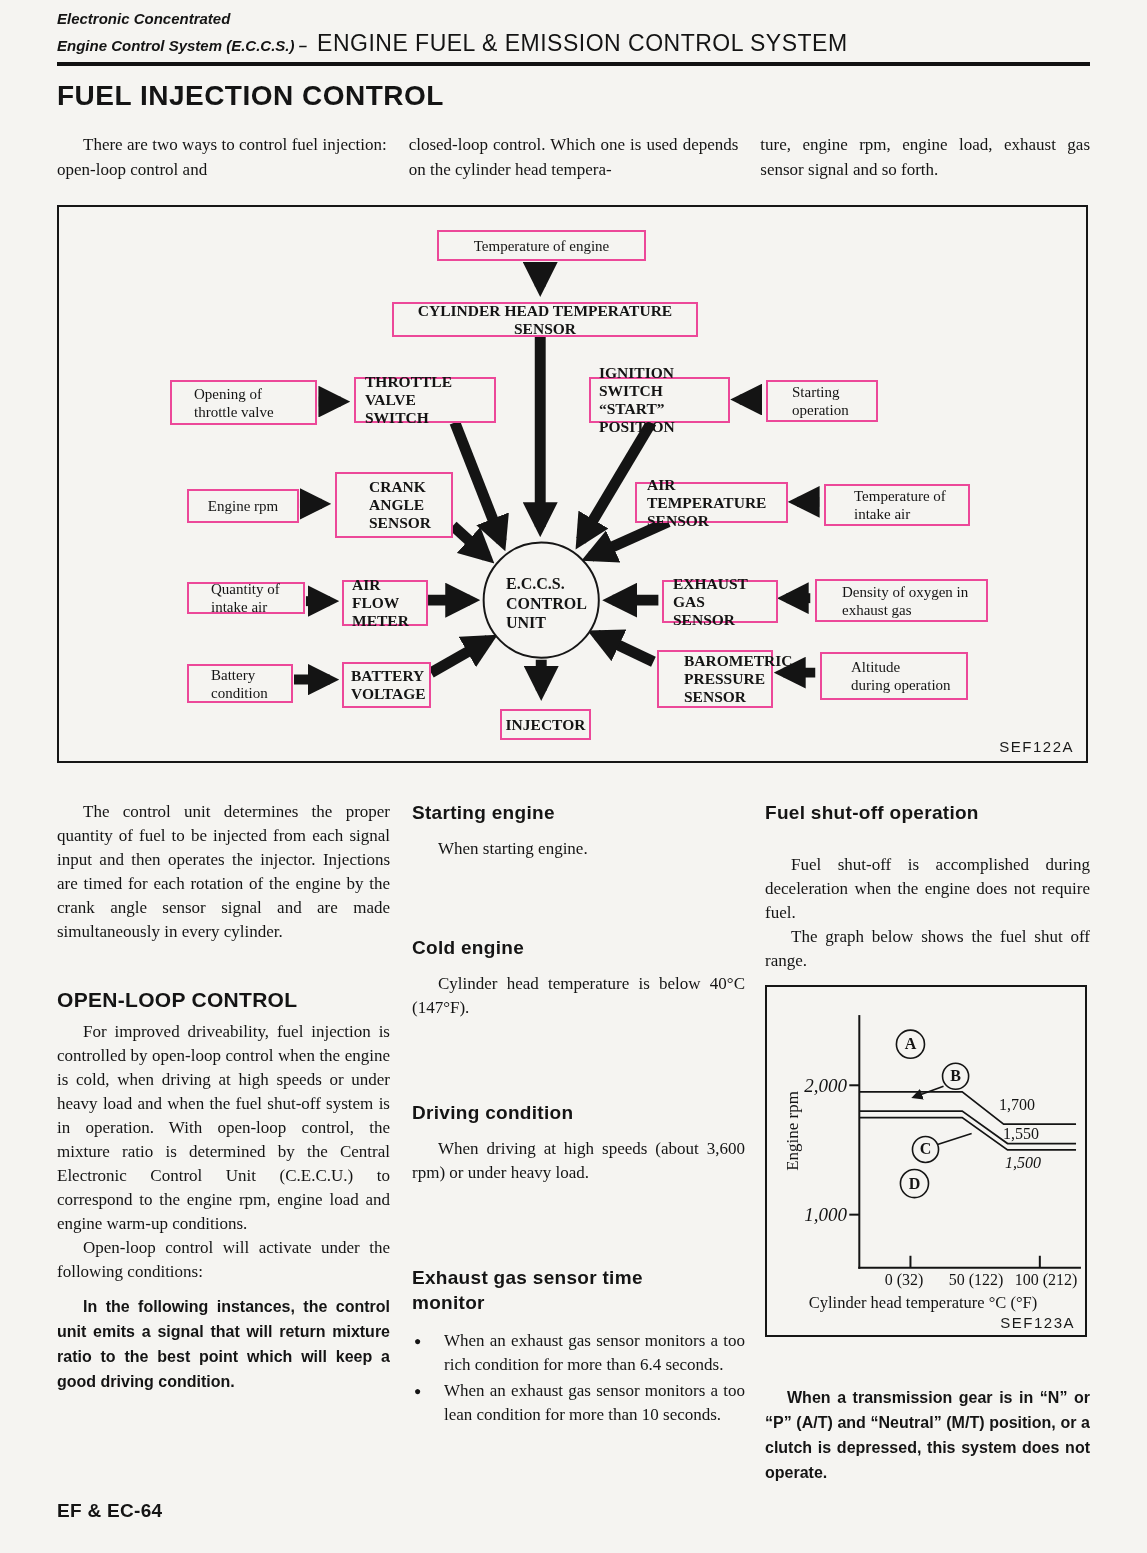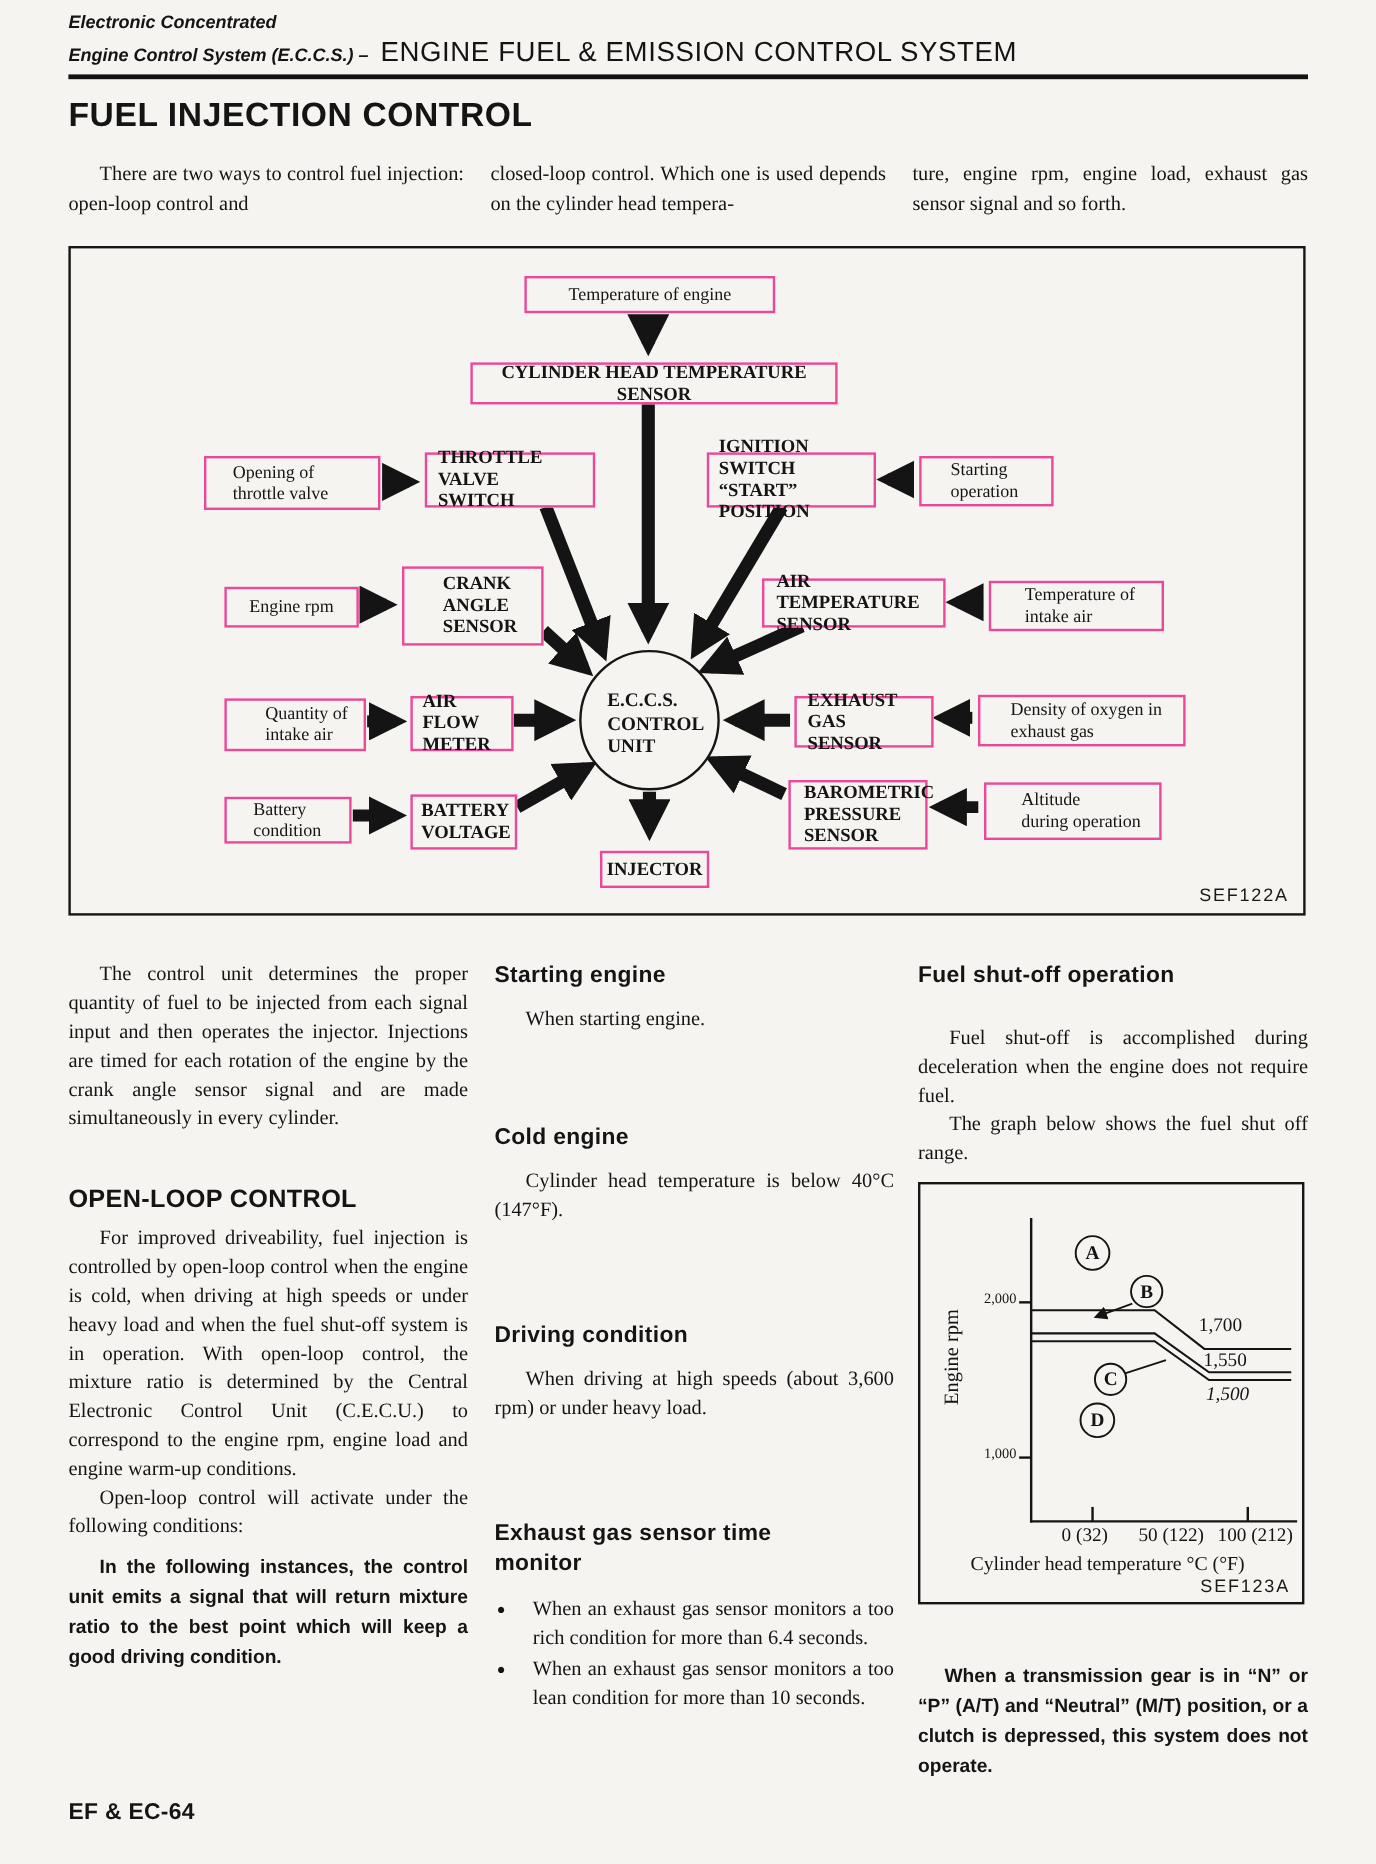--- a/index.html
+++ b/index.html
@@ -49,21 +49,21 @@
   .bullets{margin-top:14px;}
   .bullet{display:flex;margin-bottom:2px;}
   .bullet .dot{width:30px;flex:0 0 30px;font-size:12px;line-height:24px;padding-left:2px;}
   .bullet .btxt{flex:1;text-align:justify;}
   
   .fig2{position:absolute;left:765px;top:985px;width:322px;height:352px;
         border:2.5px solid #161616;box-sizing:border-box;background:#f5f4f1;}
   .fig2 svg{position:absolute;left:0;top:0;width:100%;height:100%;}
   .fig2 .ylab{position:absolute;left:16px;top:104px;writing-mode:vertical-rl;
               transform:rotate(180deg);font-size:17px;}
-  .fig2 .ytick{position:absolute;width:56px;text-align:right;font-size:12px;}
+  .fig2 .ytick{position:absolute;width:56px;text-align:right;font-size:19px;font-style:italic;}
   .fig2 .xtick{position:absolute;transform:translateX(-50%);font-size:16px;top:284px;white-space:nowrap;}
   .fig2 .endlab{position:absolute;width:60px;text-align:left;font-size:16px;}
   .fig2 .xlab{position:absolute;left:0;right:6px;top:306px;text-align:center;font-size:16.5px;}
   .fig2 .figcode{right:10px;bottom:4px;}
   
   .pfoot{position:absolute;left:57px;top:1500px;font-family:"Liberation Sans",sans-serif;
          font-weight:bold;font-size:19px;letter-spacing:.3px;}
 </style>
 </head>
 <body>
@@ -131,37 +131,37 @@
 
   <div class="dbox ctr" style="left:128px;top:282px;width:112px;height:34px;">Engine rpm</div>
   <div class="dbox bold" style="left:276px;top:265px;width:118px;height:66px;padding-left:32px;">CRANK
 ANGLE
 SENSOR</div>
   <div class="dbox bold" style="left:576px;top:275px;width:153px;height:41px;padding-left:10px;">AIR TEMPERATURE
 SENSOR</div>
   <div class="dbox" style="left:765px;top:277px;width:146px;height:42px;padding-left:28px;">Temperature of
 intake air</div>
 
-  <div class="dbox" style="left:128px;top:375px;width:118px;height:44px;padding-left:32px;">Quantity of
+  <div class="dbox" style="left:128px;top:375px;width:118px;height:32px;padding-left:22px;">Quantity of
 intake air</div>
   <div class="dbox bold" style="left:283px;top:373px;width:86px;height:46px;padding-left:8px;">AIR FLOW
 METER</div>
   <div class="ecu-label">E.C.C.S.
 CONTROL
 UNIT</div>
   <div class="dbox bold" style="left:603px;top:373px;width:116px;height:43px;padding-left:9px;">EXHAUST GAS
 SENSOR</div>
   <div class="dbox" style="left:756px;top:372px;width:173px;height:43px;padding-left:25px;">Density of oxygen in
 exhaust gas</div>
 
   <div class="dbox" style="left:128px;top:457px;width:106px;height:39px;padding-left:22px;">Battery
 condition</div>
   <div class="dbox bold" style="left:283px;top:455px;width:89px;height:46px;padding-left:7px;">BATTERY
 VOLTAGE</div>
-  <div class="dbox bold" style="left:598px;top:443px;width:116px;height:58px;padding-left:11px;">BAROMETRIC
+  <div class="dbox bold" style="left:598px;top:443px;width:116px;height:58px;padding-left:25px;">BAROMETRIC
 PRESSURE
 SENSOR</div>
   <div class="dbox" style="left:761px;top:445px;width:148px;height:48px;padding-left:29px;">Altitude
 during operation</div>
 
   <div class="dbox bold ctr" style="left:441px;top:502px;width:91px;height:31px;">INJECTOR</div>
 
   <div class="figcode">SEF122A</div>
 </div>
 

